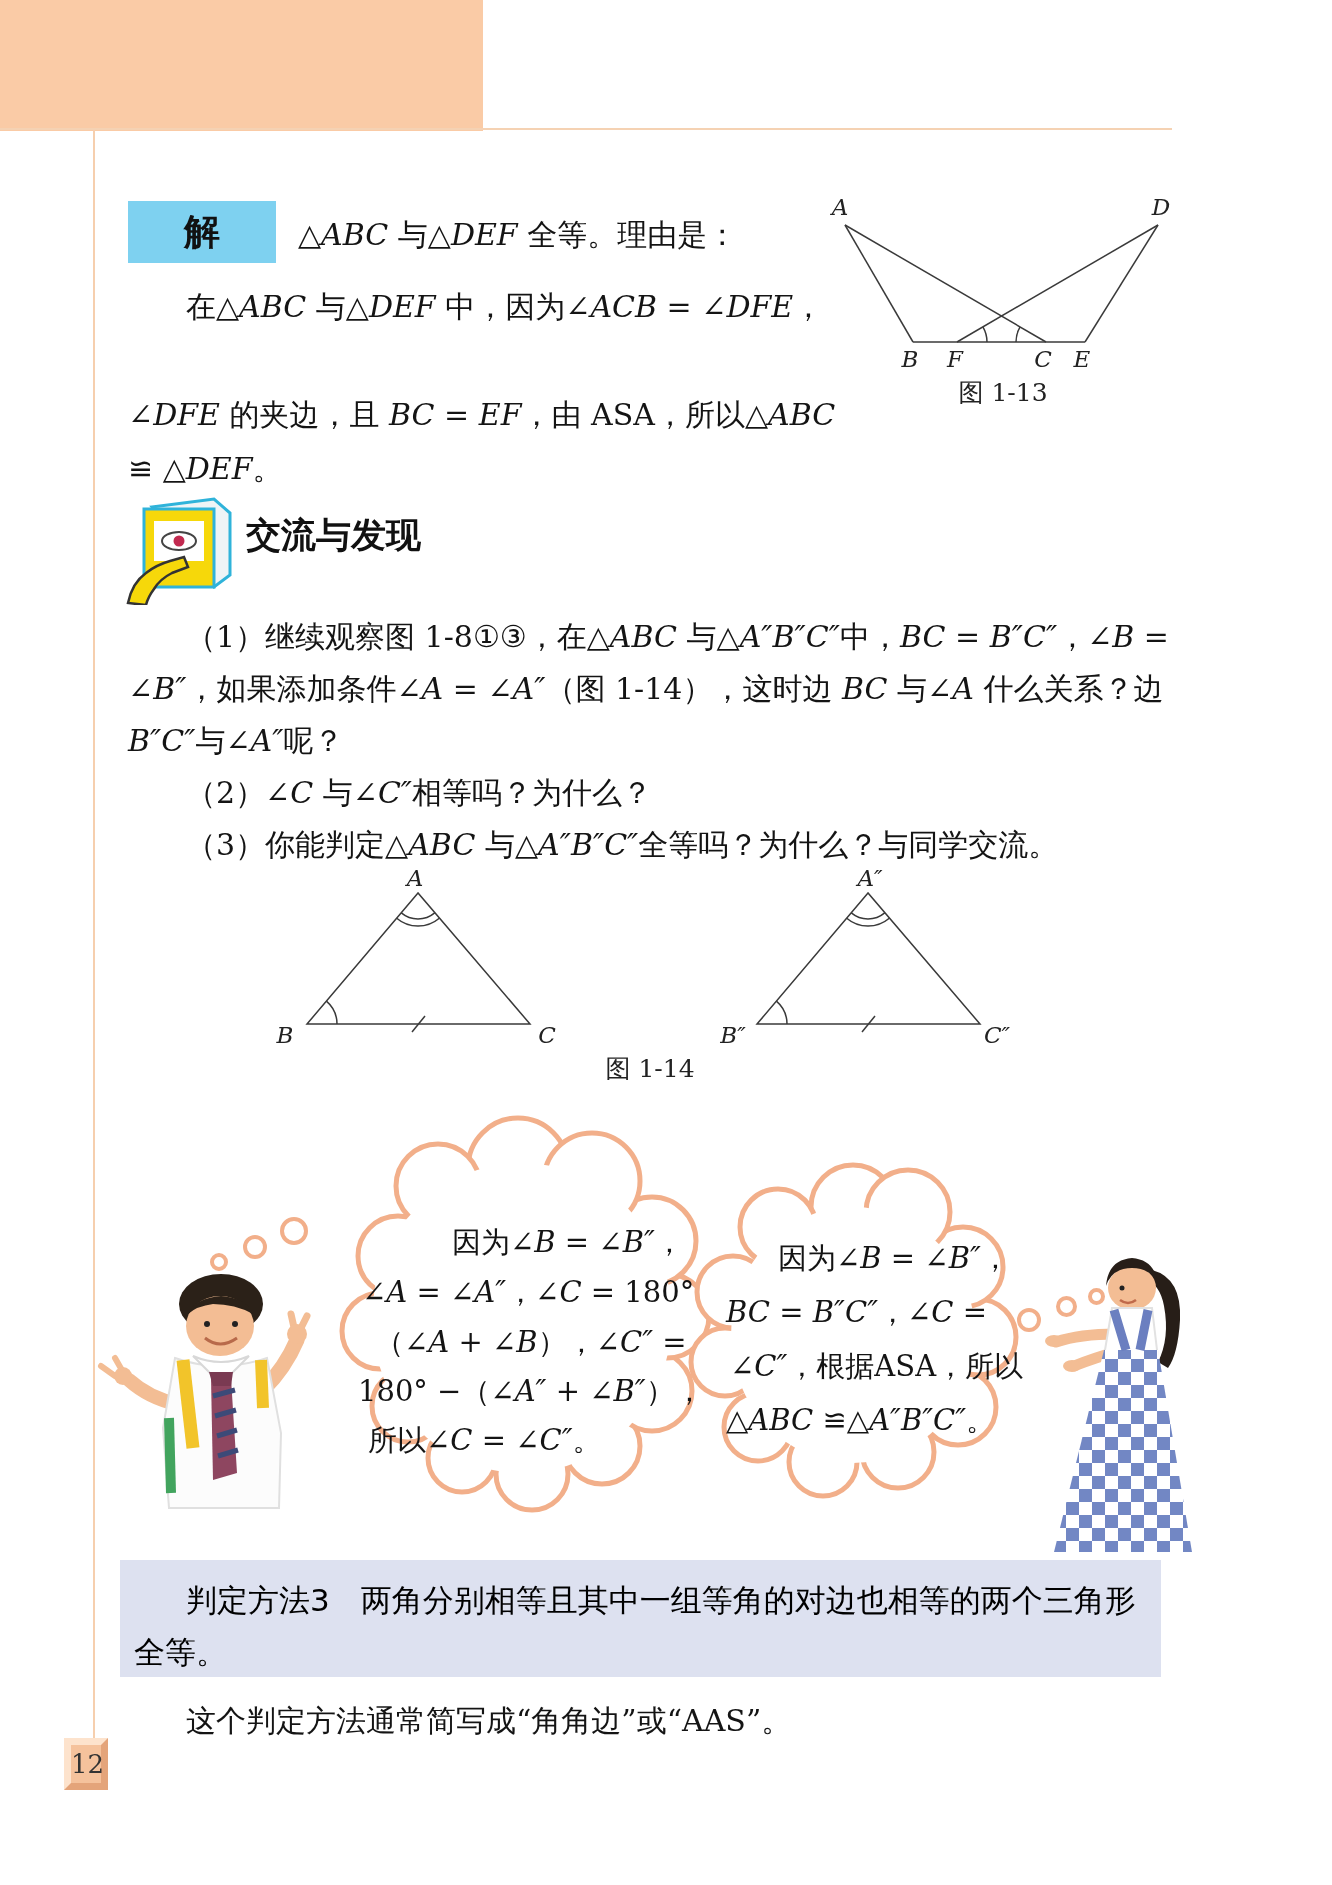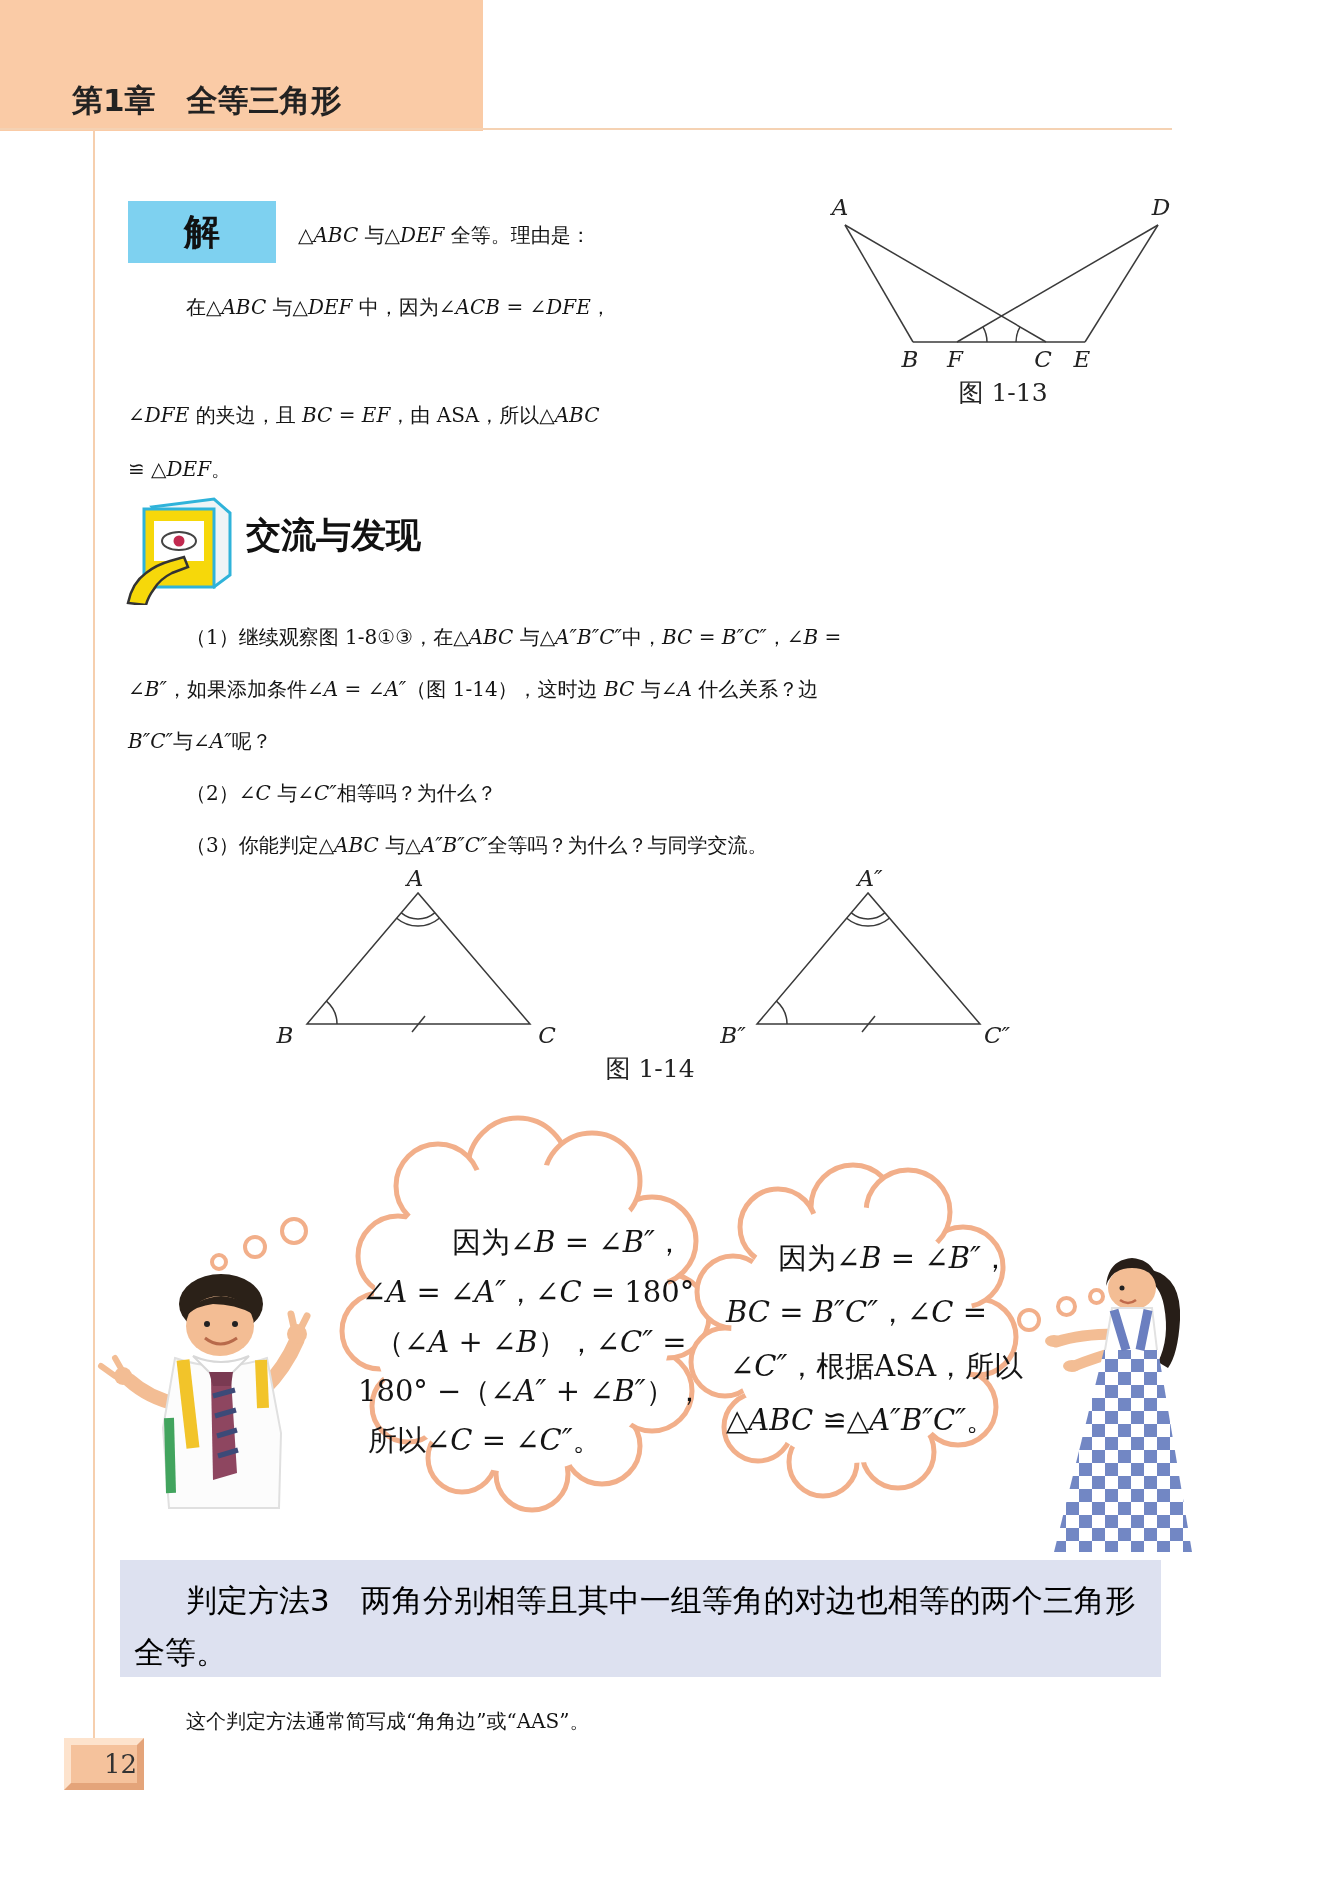--- a/index.html
+++ b/index.html
@@ -9,49 +9,48 @@
   
   .header-bar{left:0;top:0;width:483px;height:131px;background:#facba6;}
   .header-title{left:72px;top:80px;font-family:"DejaVu Sans","Liberation Sans",sans-serif;
                 font-weight:bold;font-size:31px;color:#222;white-space:nowrap;}
   .h-rule{left:0;top:128px;width:1172px;height:2px;background:#f5d2b3;}
   .v-rule{left:93px;top:130px;width:2px;height:1608px;background:#f6cfae;}
   
   .solve-box{left:128px;top:201px;width:148px;height:62px;background:#7ed1f0;
              display:flex;align-items:center;justify-content:center;}
   .solve-box span{font-family:"DejaVu Sans","Liberation Sans",sans-serif;font-weight:bold;font-size:36px;color:#111;}
-  .t{position:absolute;font-size:20px;line-height:38px;white-space:nowrap;color:#141414;text-align:right;}
+  .t{position:absolute;font-size:30px;line-height:38px;white-space:nowrap;color:#141414;text-align:right;}
   .bt{position:absolute;font-size:29px;line-height:36px;white-space:nowrap;color:#141414;}
   .caption{position:absolute;width:140px;text-align:center;font-size:25px;color:#222;white-space:nowrap;}
   
   svg text{font-family:"DejaVu Serif","DejaVu Sans",serif;font-style:italic;font-size:23px;fill:#222;}
   .fig line,.fig path{stroke:#3a3a3a;stroke-width:1.5;fill:none;}
   
   .disc-heading{left:246px;top:512px;font-family:Liberation Serif, serif;
                 font-weight:bold;font-size:35px;color:#111;white-space:nowrap;}
   
   .dot{position:absolute;border:4px solid #f2af8a;background:#fff;border-radius:50%;box-sizing:border-box;}
   
   .method-box{left:120px;top:1560px;width:1041px;height:117px;background:#dde1f0;}
   .mtext{position:absolute;font-family:"DejaVu Sans","Liberation Sans",sans-serif;font-weight:normal;
          font-size:31px;color:#000;white-space:nowrap;}
   
-  .page-box{left:64px;top:1738px;width:80px;height:52px;box-sizing:border-box;background:#f5c29c;
+  .page-box{left:64px;top:1738px;width:44px;height:52px;box-sizing:border-box;background:#f5c29c;
             border:7px solid;border-color:#fde3cd #e4a47a #e4a47a #fde3cd;
-            display:flex;align-items:center;justify-content:flex-end;}
+            display:flex;align-items:center;justify-content:flex-start;}
   .page-box span{font-size:26px;color:#333;}
   i{font-style:italic;}
 </style>
 </head>
 <body>
 
 <div class="page">
 
   <div class="abs header-bar"></div>
-  <div class="abs header-title">第1章　全等三角形</div>
   <div class="abs h-rule"></div>
   <div class="abs v-rule"></div>
 
   <div class="abs solve-box">
     <span>解</span>
   </div>
   <div class="t" style="left:298px;top:216px;">△<i>ABC</i> 与△<i>DEF</i> 全等。理由是：</div>
   <div class="t" style="left:186px;top:288px;">在△<i>ABC</i> 与△<i>DEF</i> 中，因为∠<i>ACB</i> = ∠<i>DFE</i>，</div>
   <div class="t" style="left:128px;top:396px;">∠<i>DFE</i> 的夹边，且 <i>BC</i> = <i>EF</i>，由 ASA，所以△<i>ABC</i></div>
   <div class="t" style="left:128px;top:450px;">≌ △<i>DEF</i>。</div>

